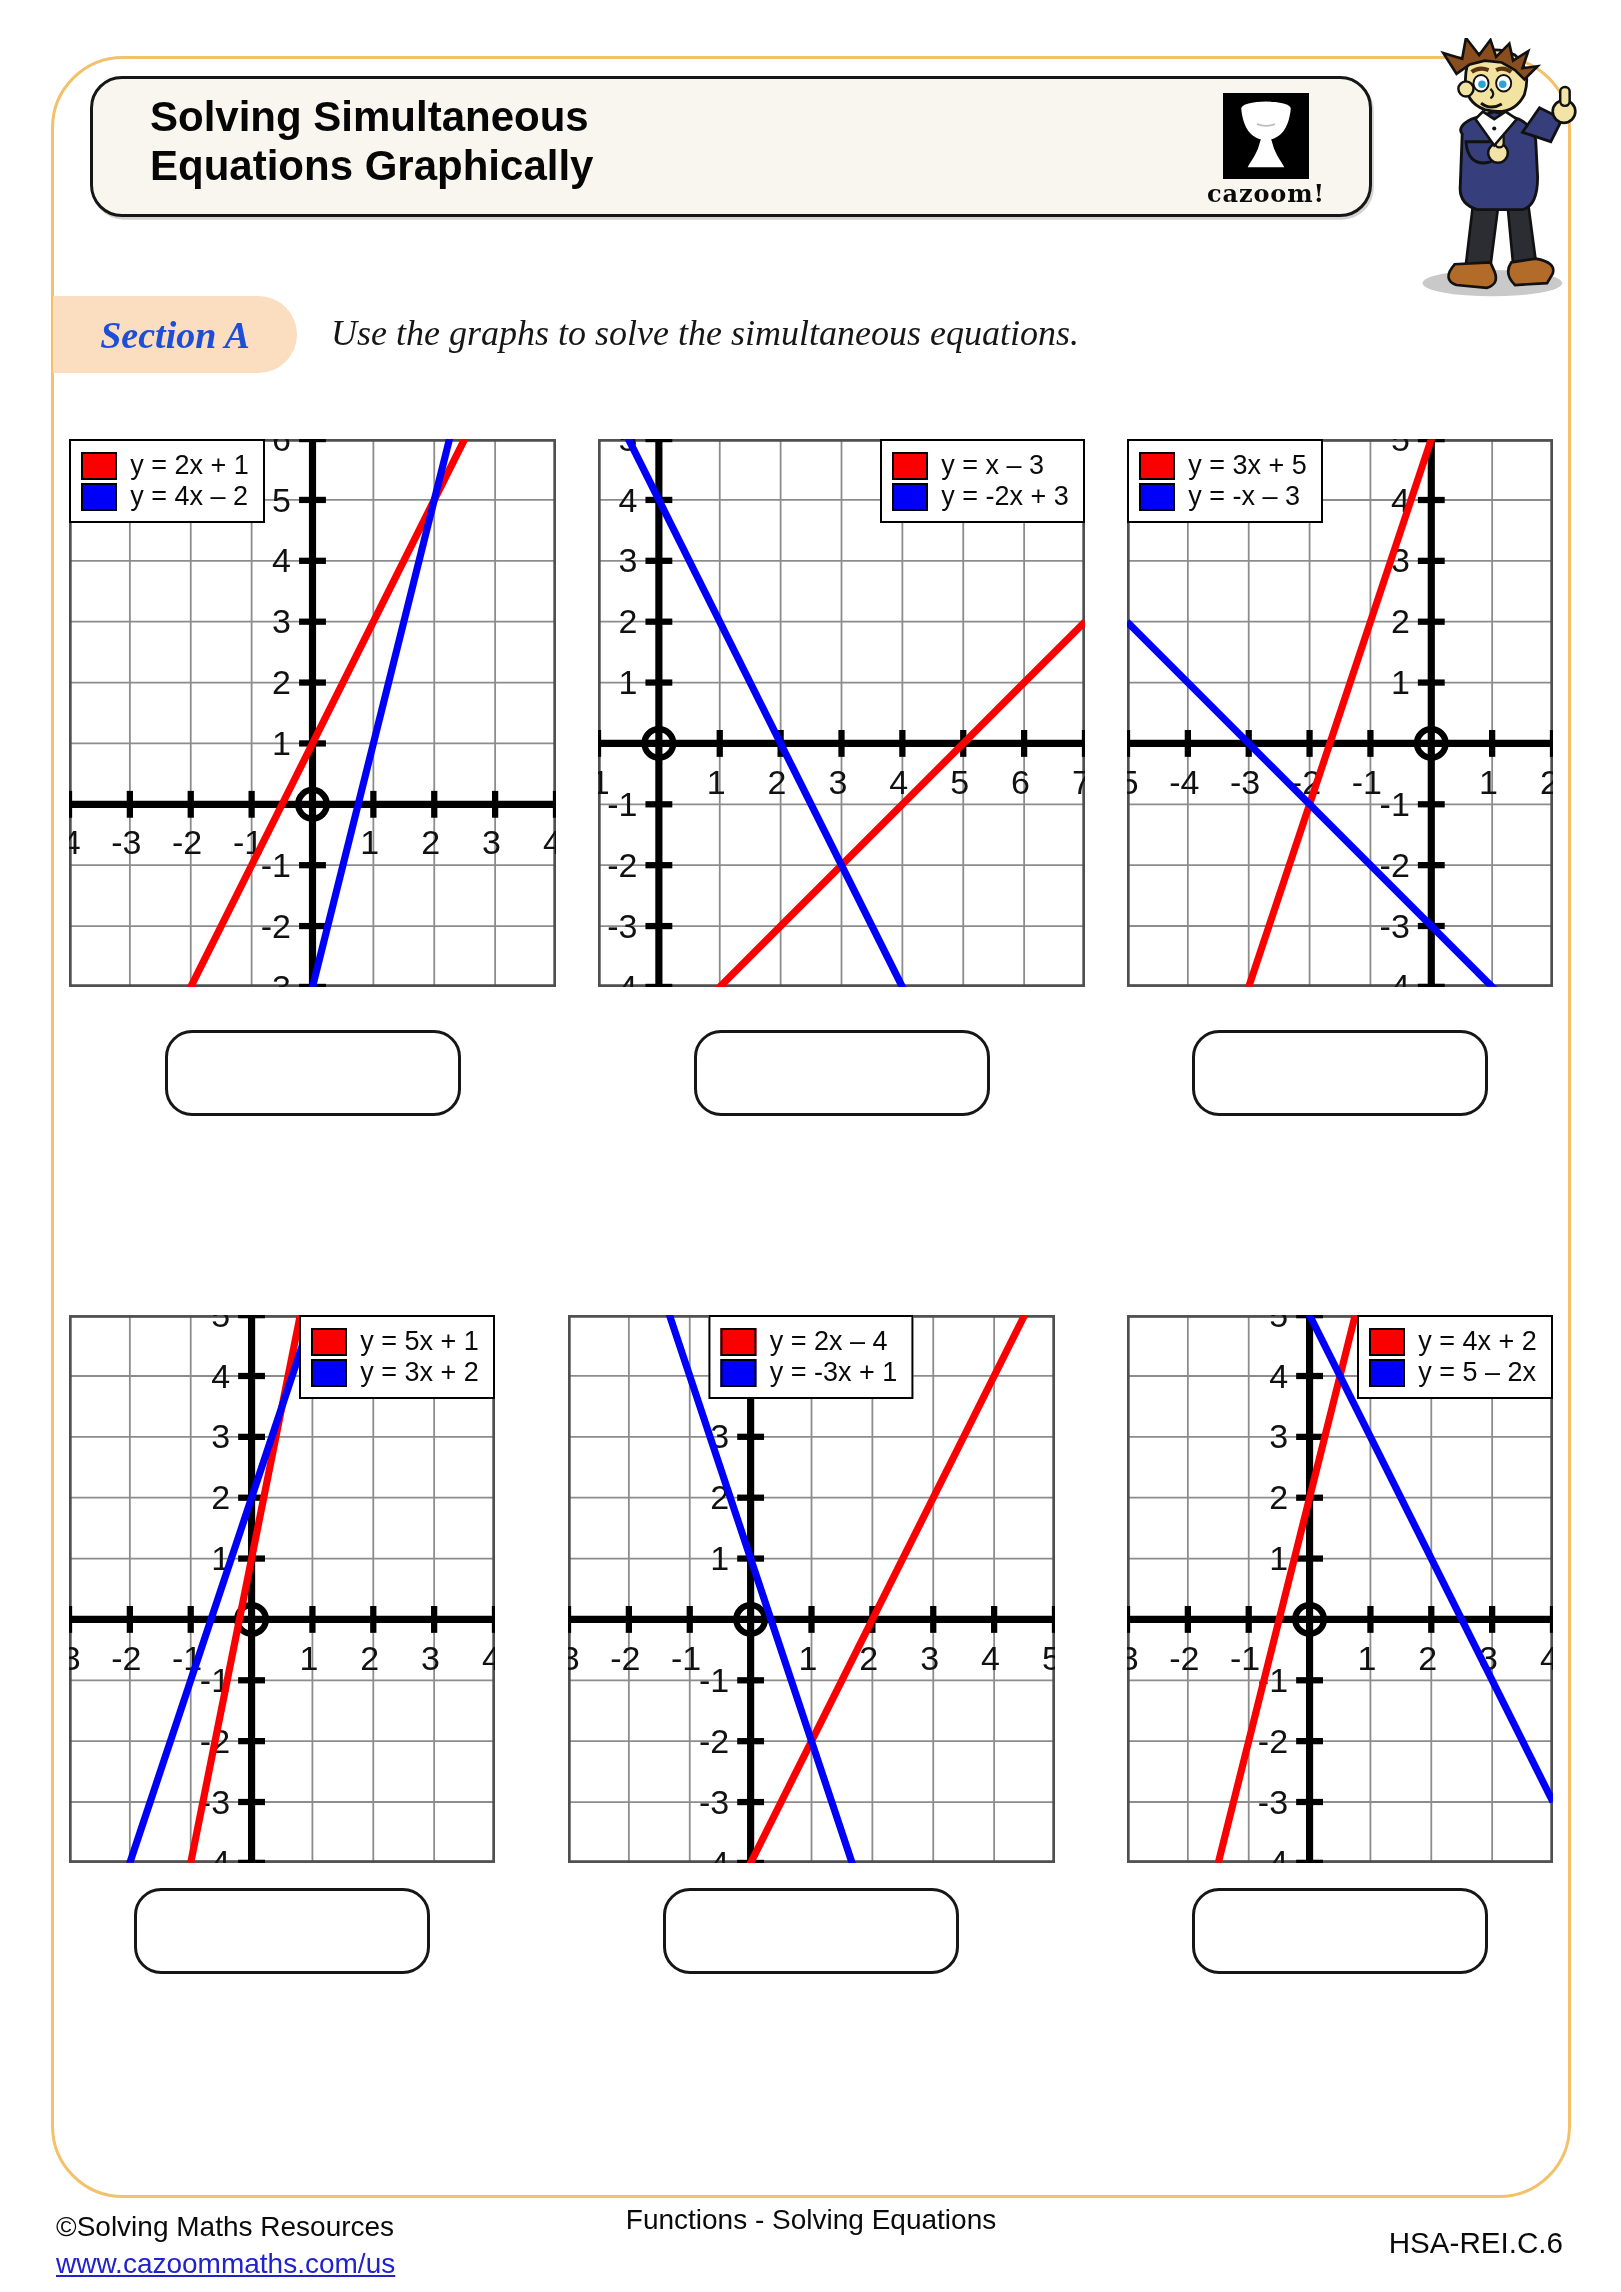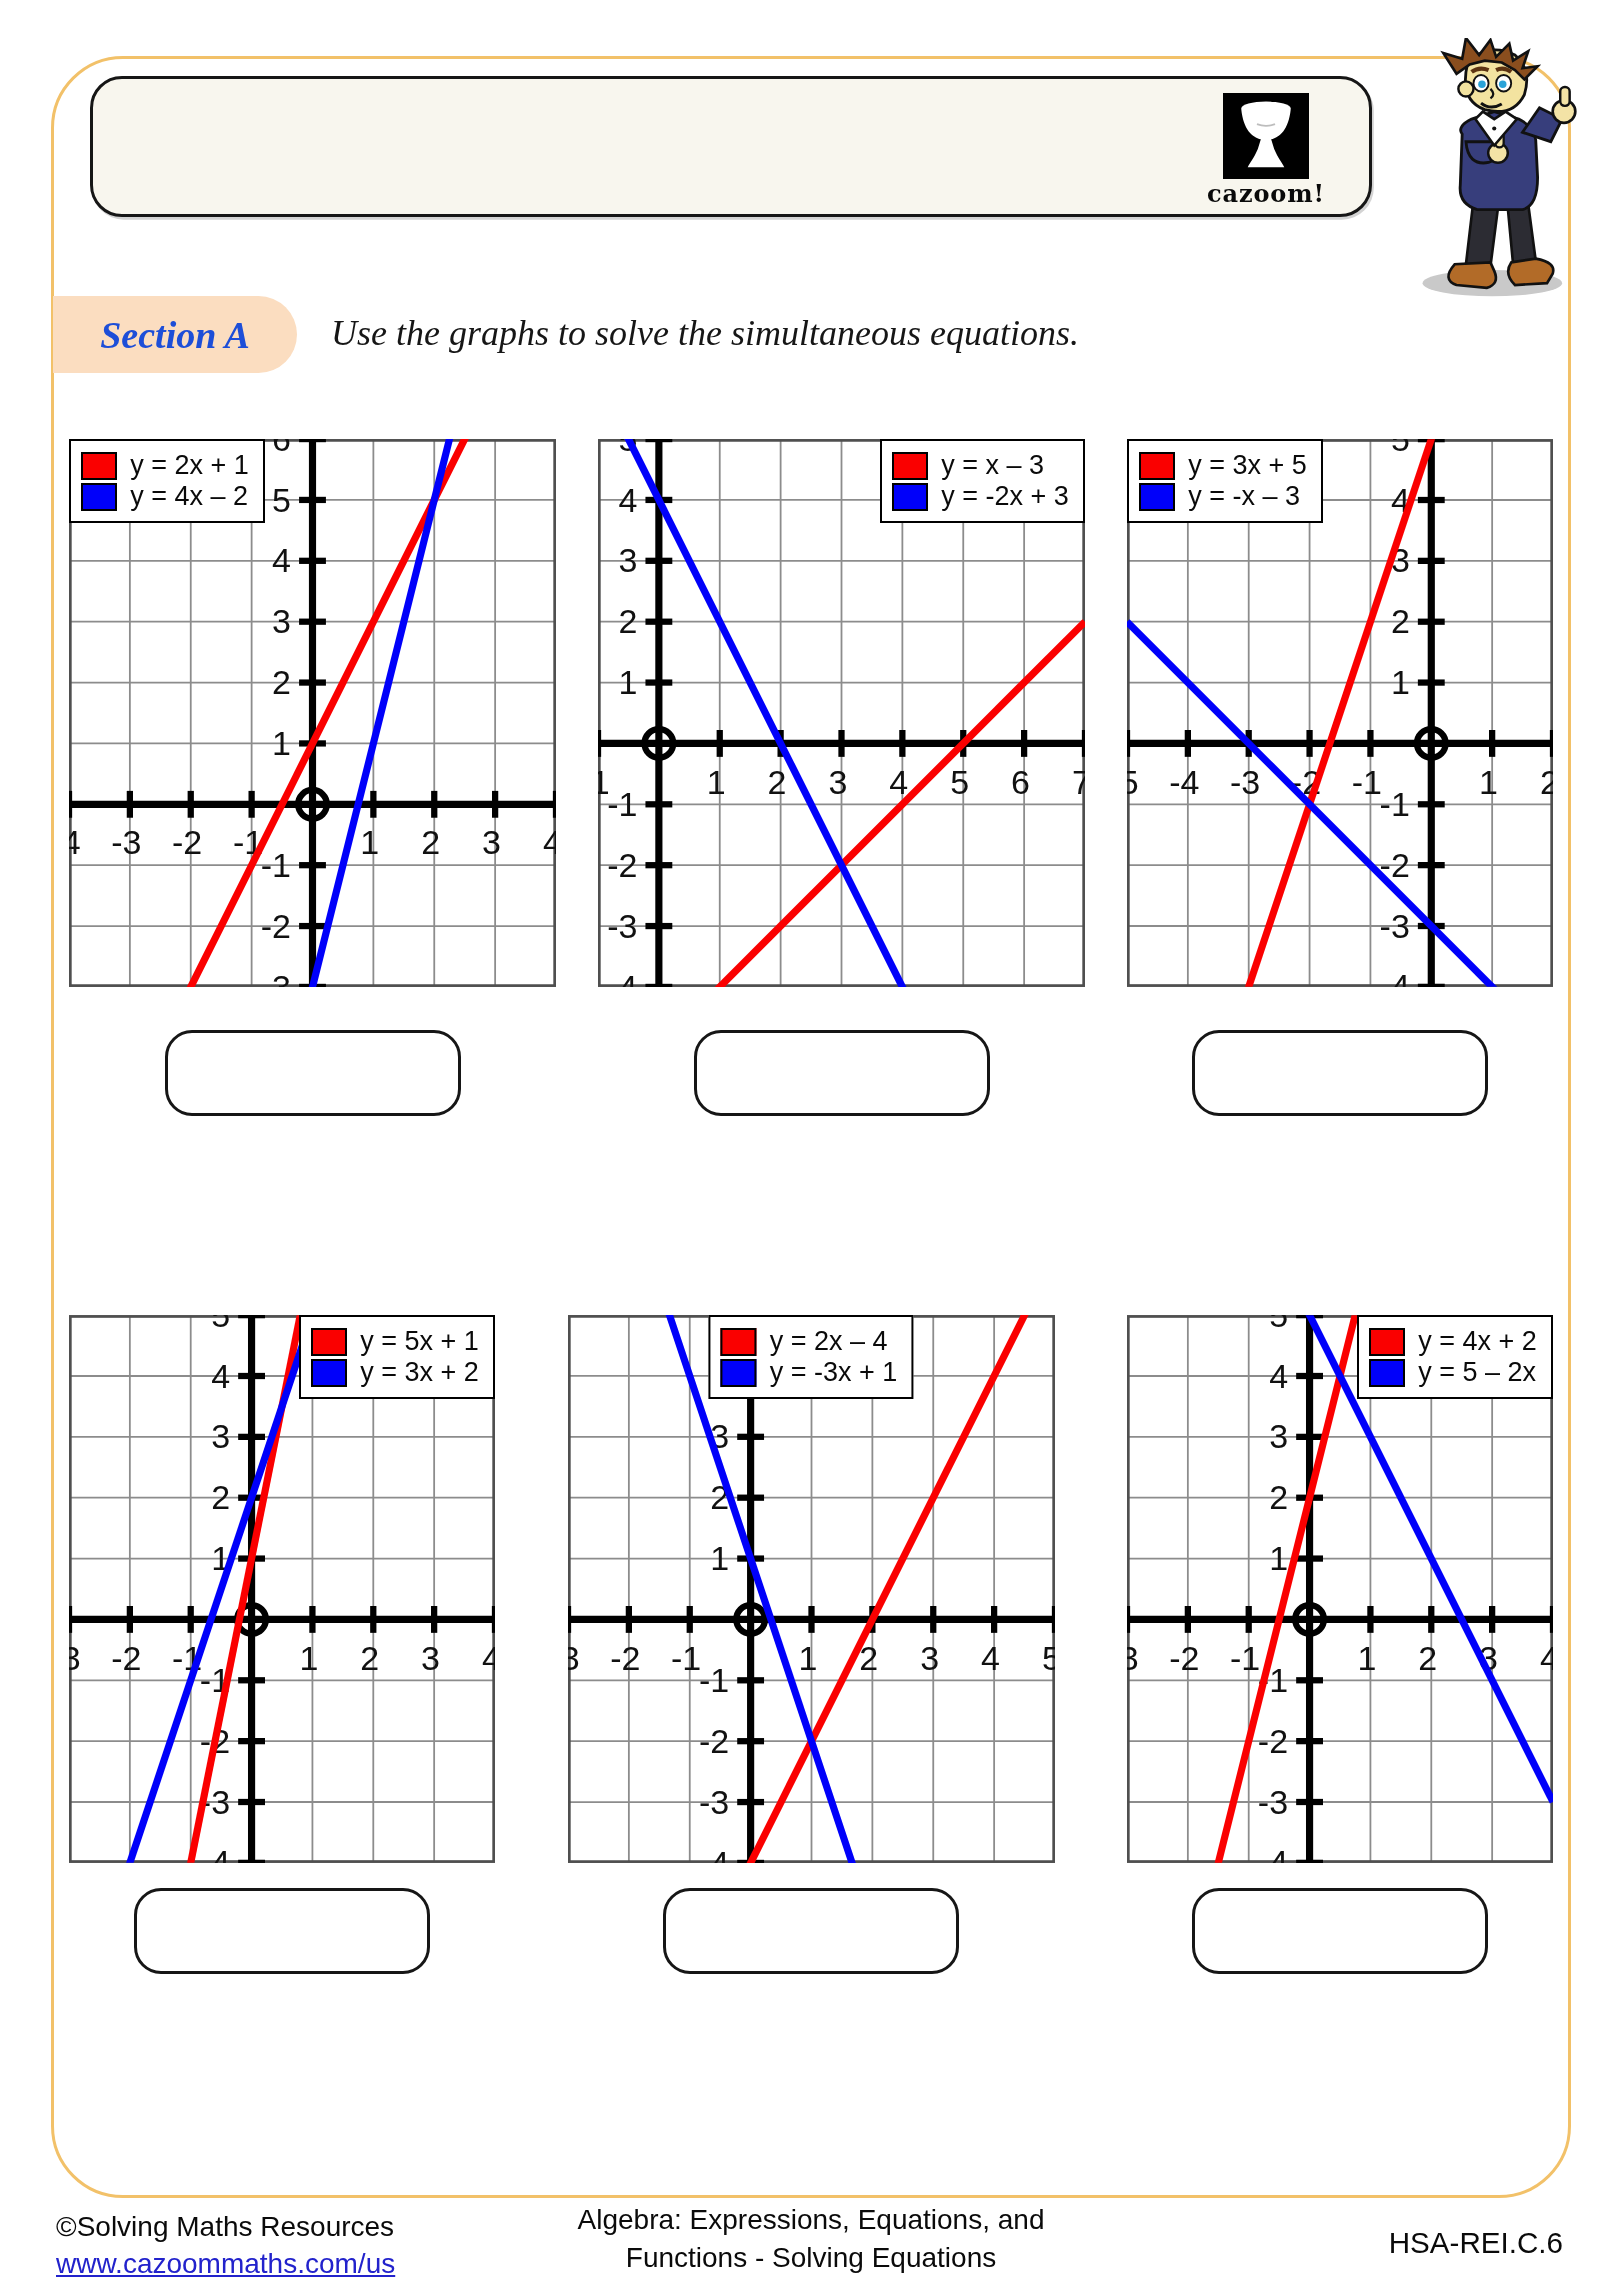--- a/index.html
+++ b/index.html
@@ -57,20 +57,24 @@
   .footer-right { position:absolute; right:59px; top:2226px; font-size:29.6px; color:#0a0a0a; }
 </style>
 </head>
 <body>
 
 <div class="page">
 
   <div class="page-border"></div>
 
   <div class="title-box">
+    <div class="title-text">
+      <div>Solving Simultaneous</div>
+      <div>Equations Graphically</div>
+    </div>
     <div class="logo-group">
       <svg class="logo-square" width="86" height="86" viewBox="0 0 40 40">
         <rect x="0" y="0" width="40" height="40" fill="#000000"></rect>
         <ellipse cx="20" cy="7.2" rx="11.5" ry="3.2" fill="#ffffff"></ellipse>
         <path d="M8.5,7.5 C9.5,17 13.5,20.5 17.6,21.5 L16.2,26 C14.5,30 12.5,32.5 11.5,34.5 L28.5,34.5 C27.5,32.5 25.5,30 23.8,26 L22.4,21.5 C26.5,20.5 30.5,17 31.5,7.5 Z" fill="#ffffff"></path>
         <path d="M15.8,14.5 q4.2,1.6 8.4,0" fill="none" stroke="#bdbdbd" stroke-width="0.8"></path>
       </svg>
       <div class="logo-word">cazoom!</div>
     </div>
   </div>
@@ -601,19 +605,18 @@
     <div class="answer-slot" style="width: 426px;">
       <div class="answer-box"></div>
     </div>
   </div>
 
   <div class="footer-left">
     <div>©Solving Maths Resources</div>
     <div class="footer-link">www.cazoommaths.com/us</div>
   </div>
   <div class="footer-center">
-    <div>Algebra: Expressions, Equations, and</div>
     <div>Functions - Solving Equations</div>
   </div>
   <div class="footer-right">HSA-REI.C.6</div>
 
 </div>
 
 
 </body></html>

